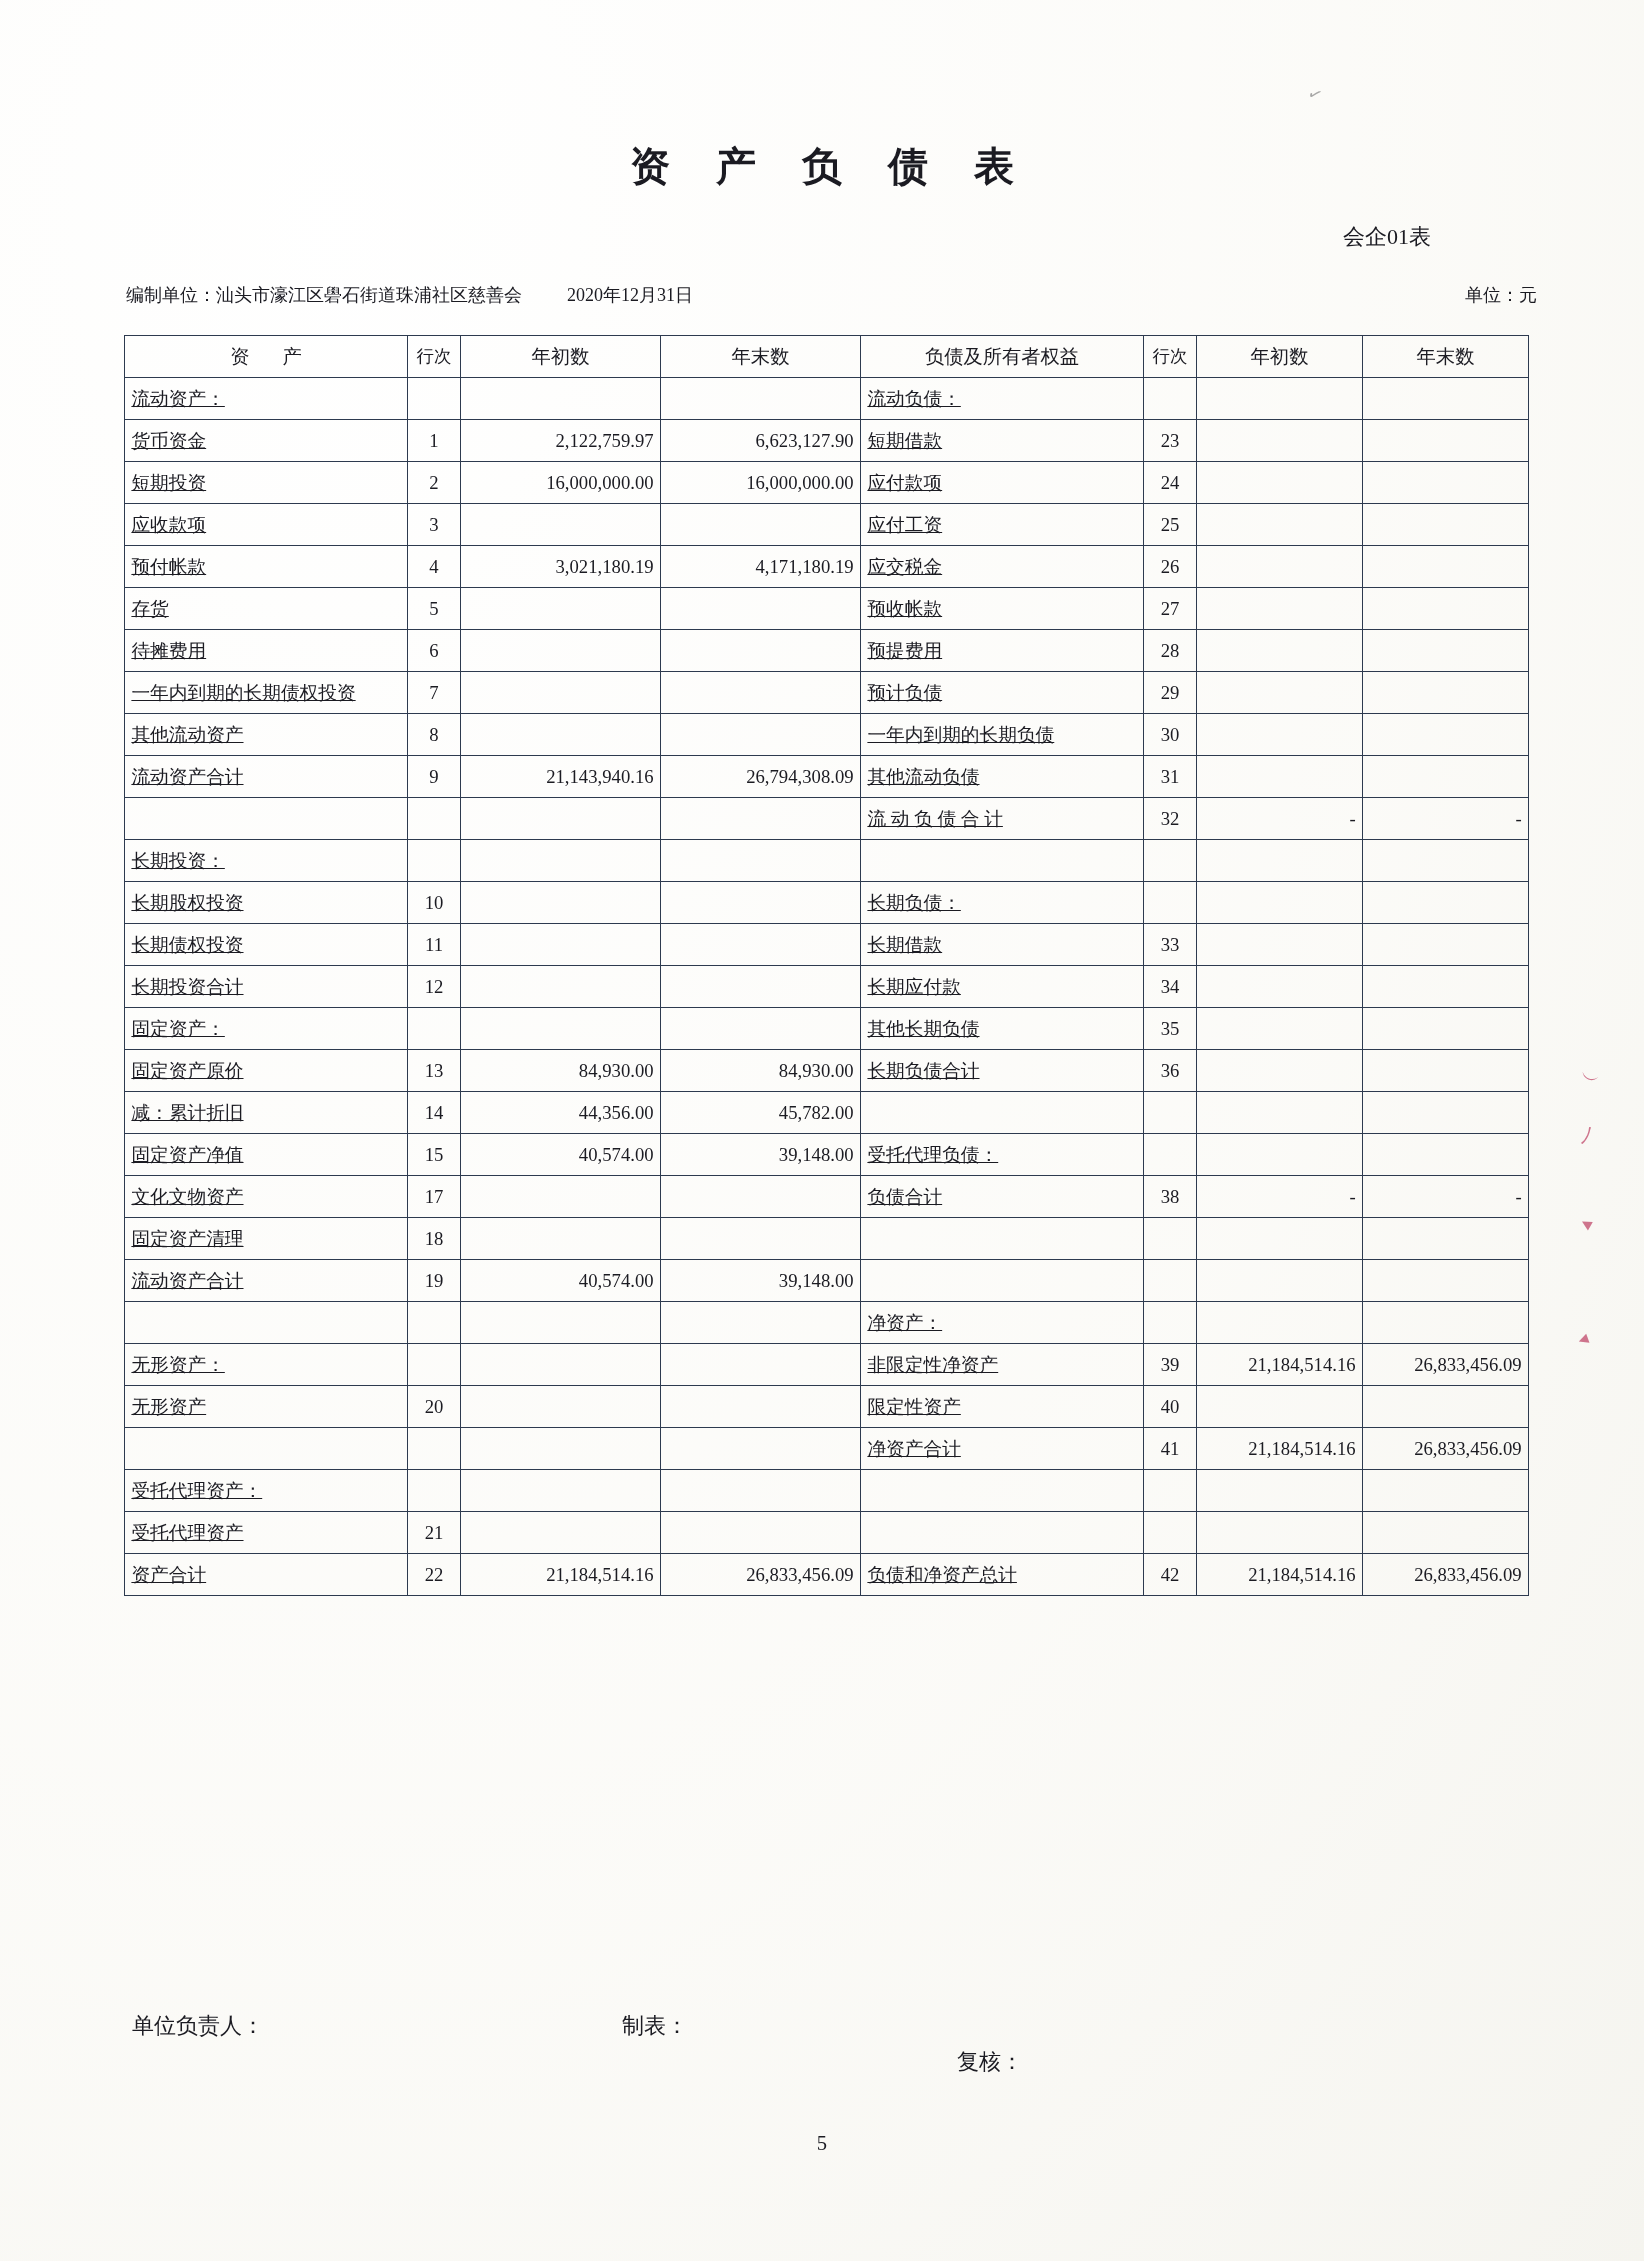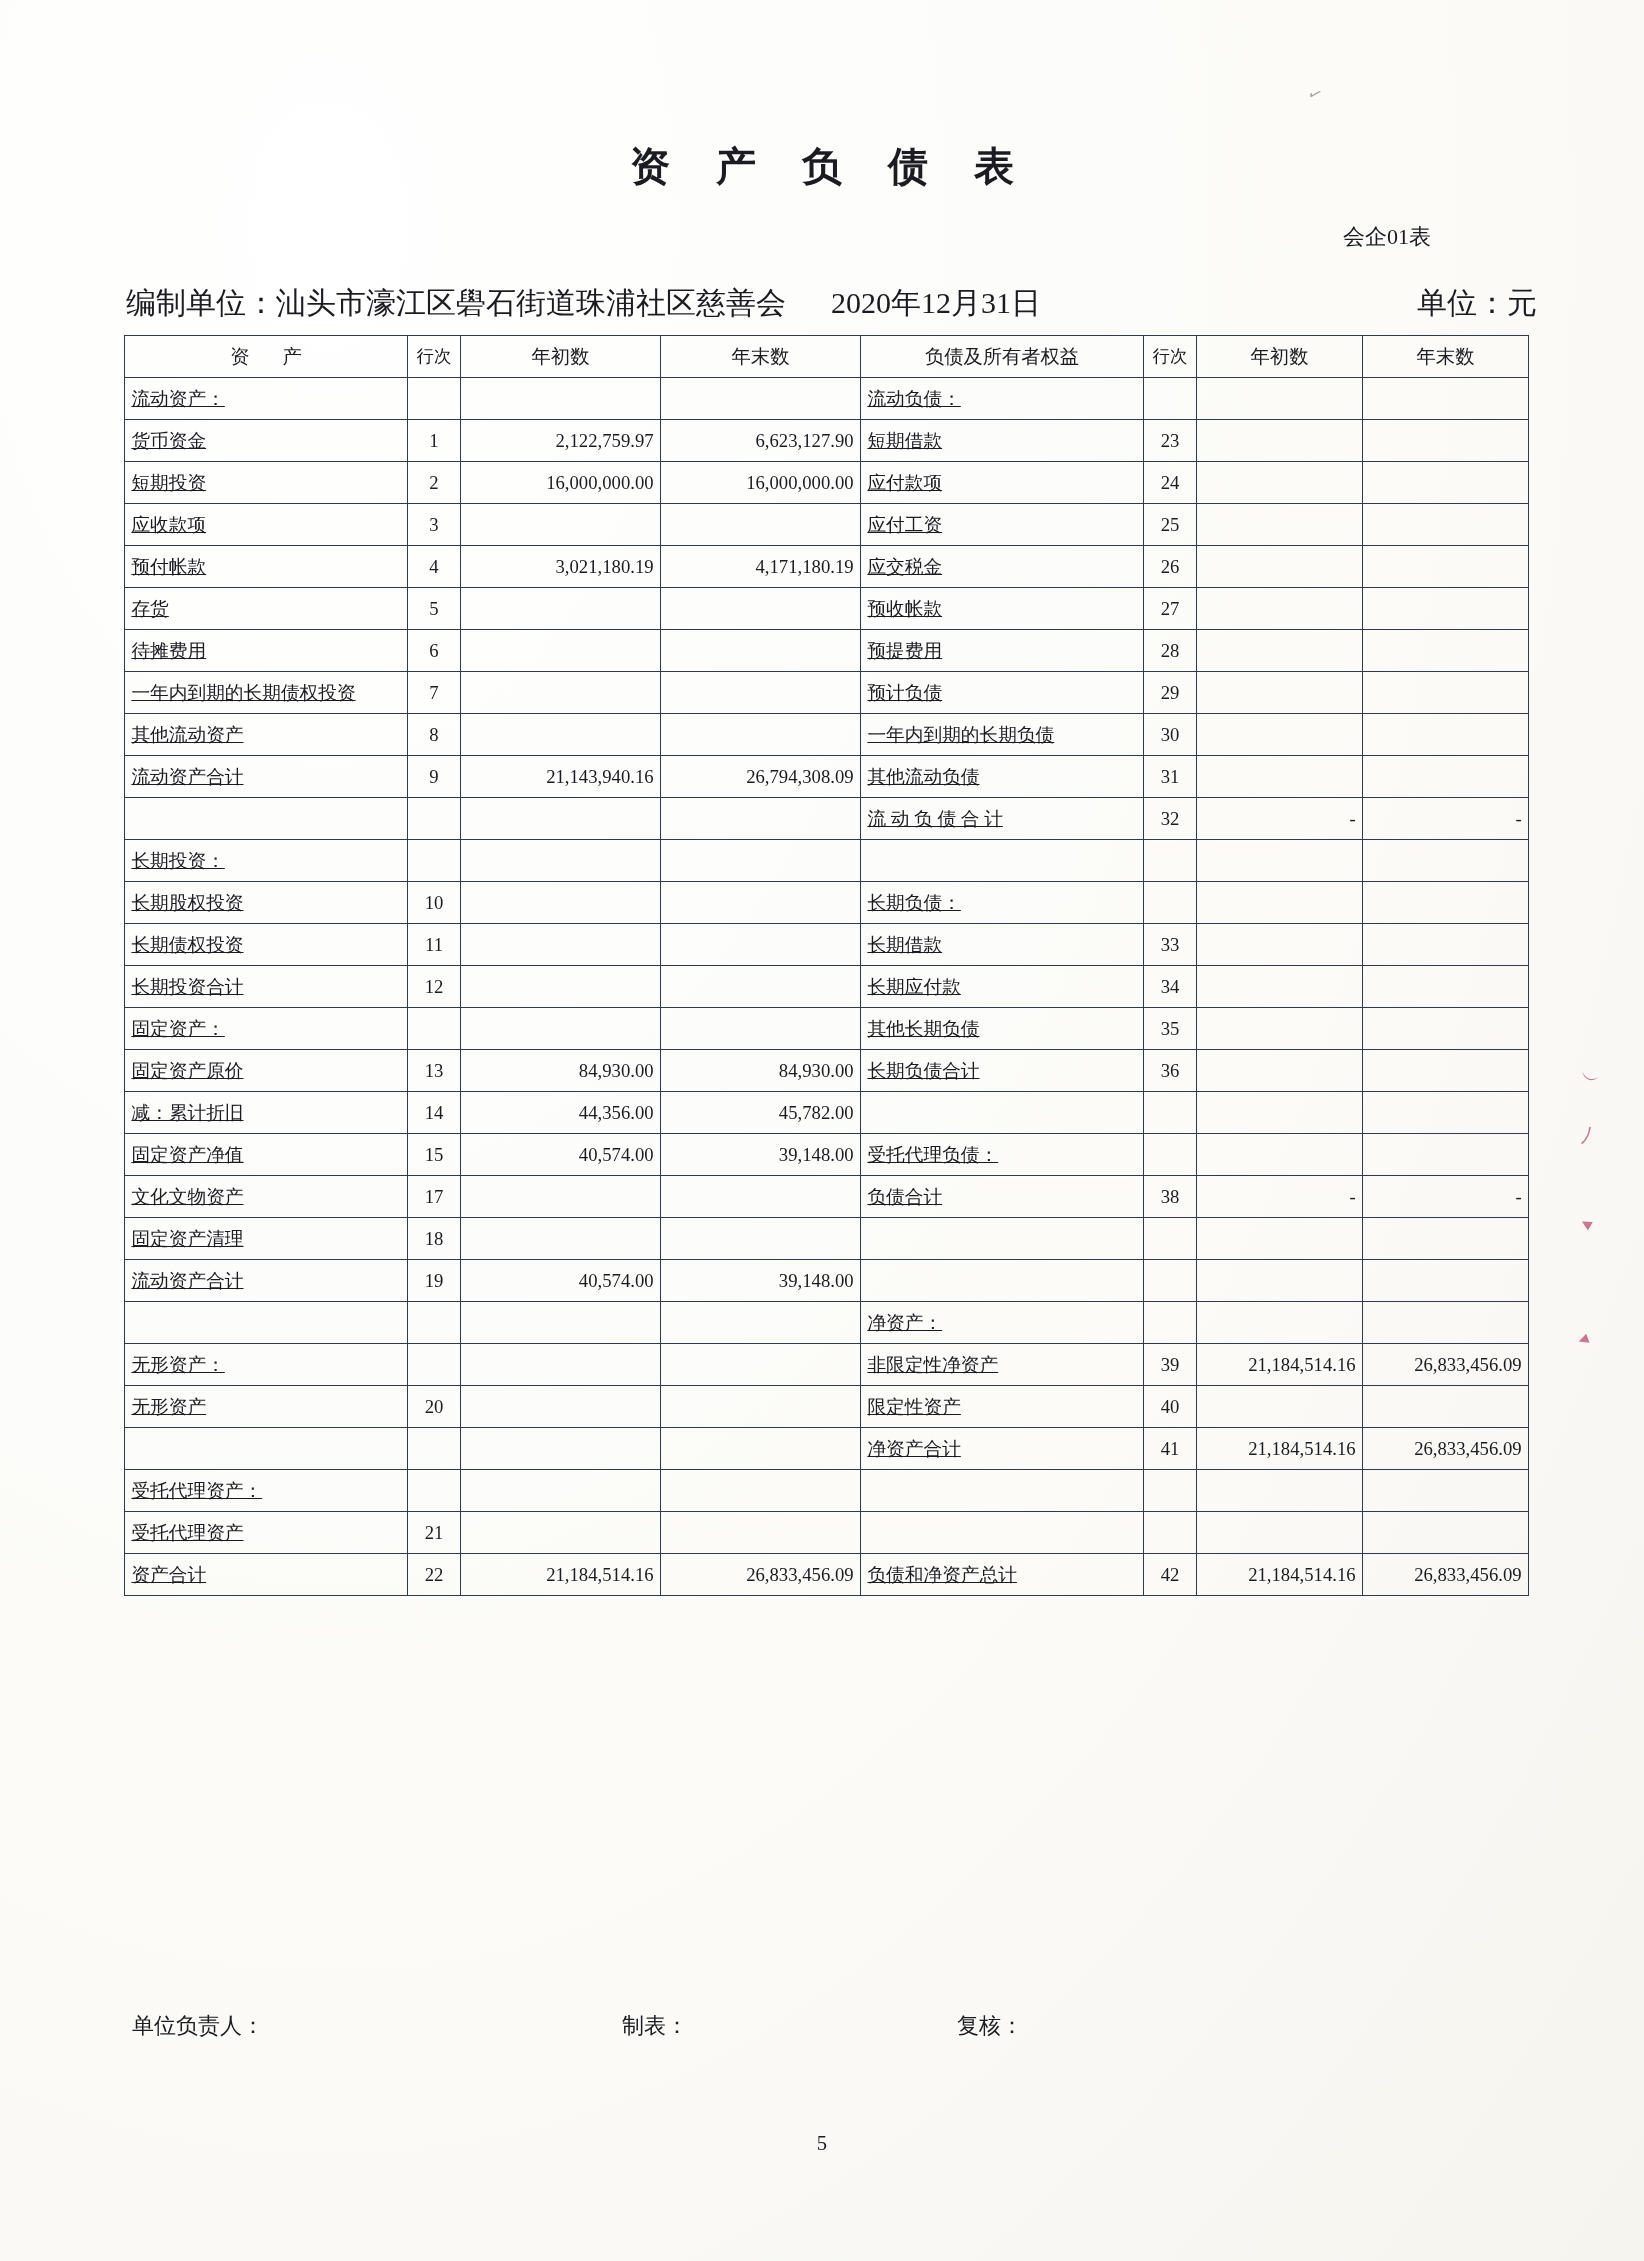--- a/index.html
+++ b/index.html
@@ -49,21 +49,21 @@
     right: 213px;
     font-size: 22px;
     margin-left: 36px;
   }
 
   .meta-row {
     position: absolute;
     top: 283px;
     left: 126px;
     width: 1411px;
-    font-size: 30px;
+    font-size: 18px;
     display: flex;
     align-items: baseline;
   }
   .meta-unit { white-space: nowrap; }
   .meta-date { margin-left: 45px; white-space: nowrap; }
   .meta-currency { margin-left: auto; white-space: nowrap; }
 
   table.sheet {
     position: absolute;
     top: 335px;
@@ -115,21 +115,21 @@
   .footer-row {
     position: absolute;
     top: 2011px;
     left: 132px;
     width: 1385px;
     font-size: 22px;
     display: flex;
   }
   .footer-row .f1 { width: 490px; }
   .footer-row .f2 { width: 335px; }
-  .footer-row .f3 { width: 335px; }
+  .footer-row .f3 { width: 335px; margin-top: 36px; }
 
   .page-number {
     position: absolute;
     top: 2132px;
     left: 0;
     width: 1644px;
     text-align: center;
     font-size: 20.6px;
   }
 

